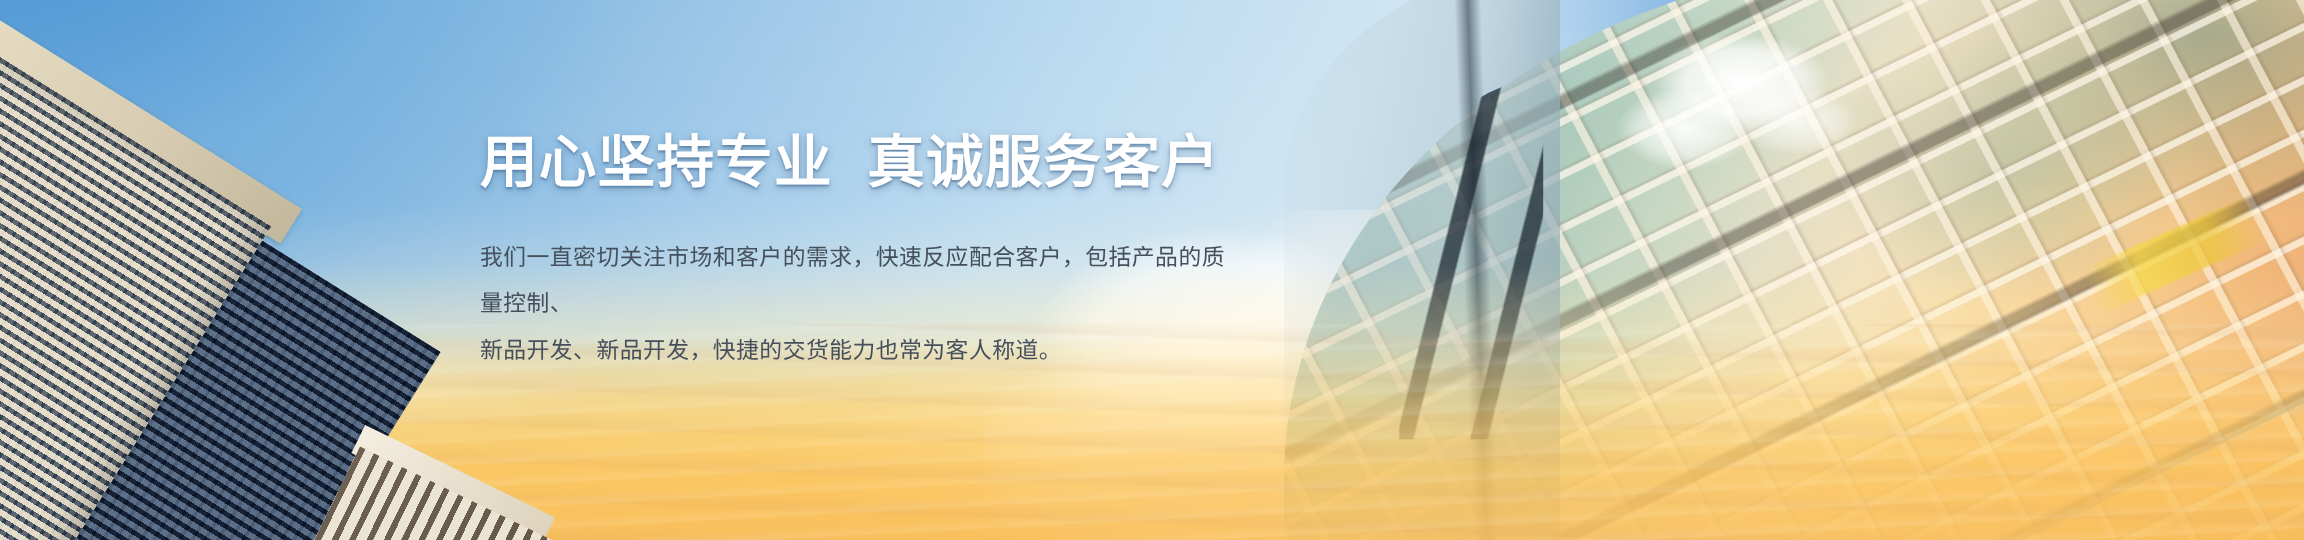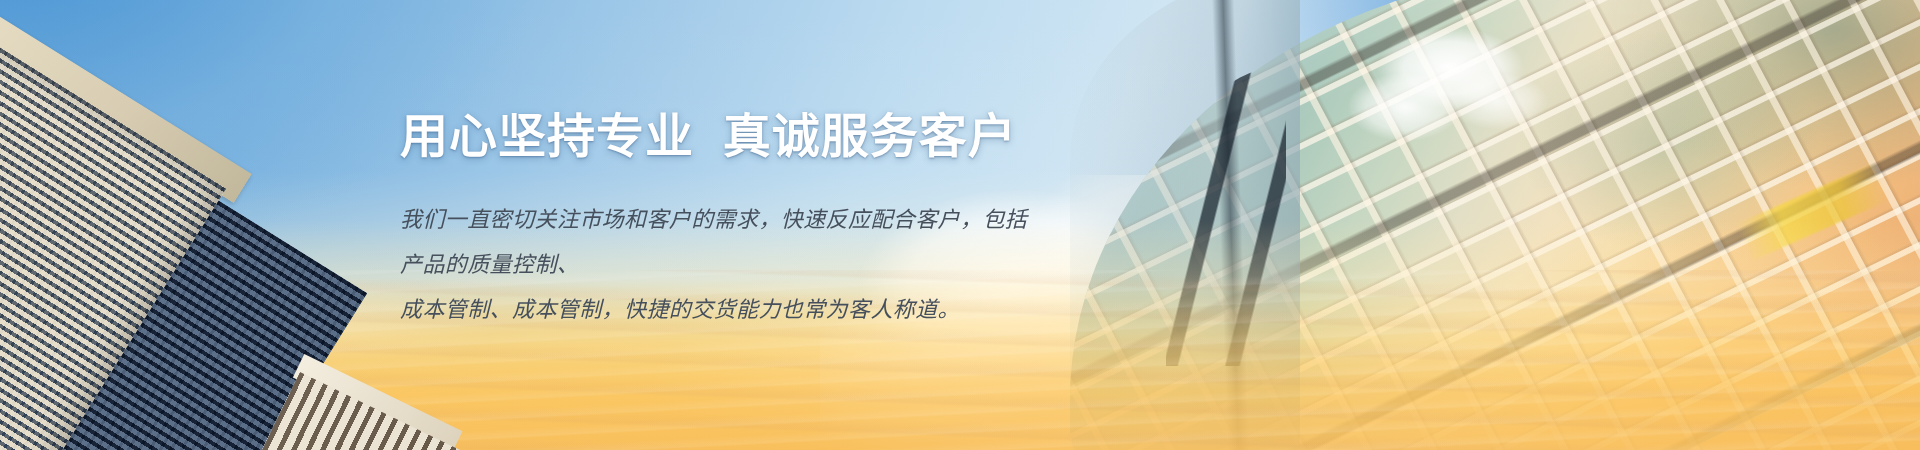--- a/index.html
+++ b/index.html
@@ -305,26 +305,25 @@
     font-weight:700;
     color:#ffffff;
     letter-spacing:1px;
     white-space:pre;
     text-shadow:
       0 1px 2px rgba(36,72,116,0.42),
       0 2px 7px rgba(36,72,116,0.30);
   }
   .subcopy{
     margin:30px 0 0 0;
-    font-size:22px;
+    font-size:19px;
     line-height:2.05;
     font-weight:400;
     color:#46505c;
     letter-spacing:0.4px;
-    font-style:italic;
   }
   .subcopy p{margin:0;}
 </style>
 </head>
 <body>
 
 <div class="banner">
 
   <div class="sky-base"></div>
   <div class="sky-topleft"></div>
@@ -361,17 +360,17 @@
 
   <div class="tower-small">
     <div class="cap"></div>
     <div class="body"></div>
   </div>
 
   <div class="copy">
     <h1 class="headline">用心坚持专业  真诚服务客户</h1>
     <div class="subcopy">
       <p>我们一直密切关注市场和客户的需求，快速反应配合客户，包括产品的质量控制、</p>
-      <p>成本管制、成本管制，快捷的交货能力也常为客人称道。</p>
+      <p>新品开发、新品开发，快捷的交货能力也常为客人称道。</p>
     </div>
   </div>
 
 </div>
 
 </body></html>

